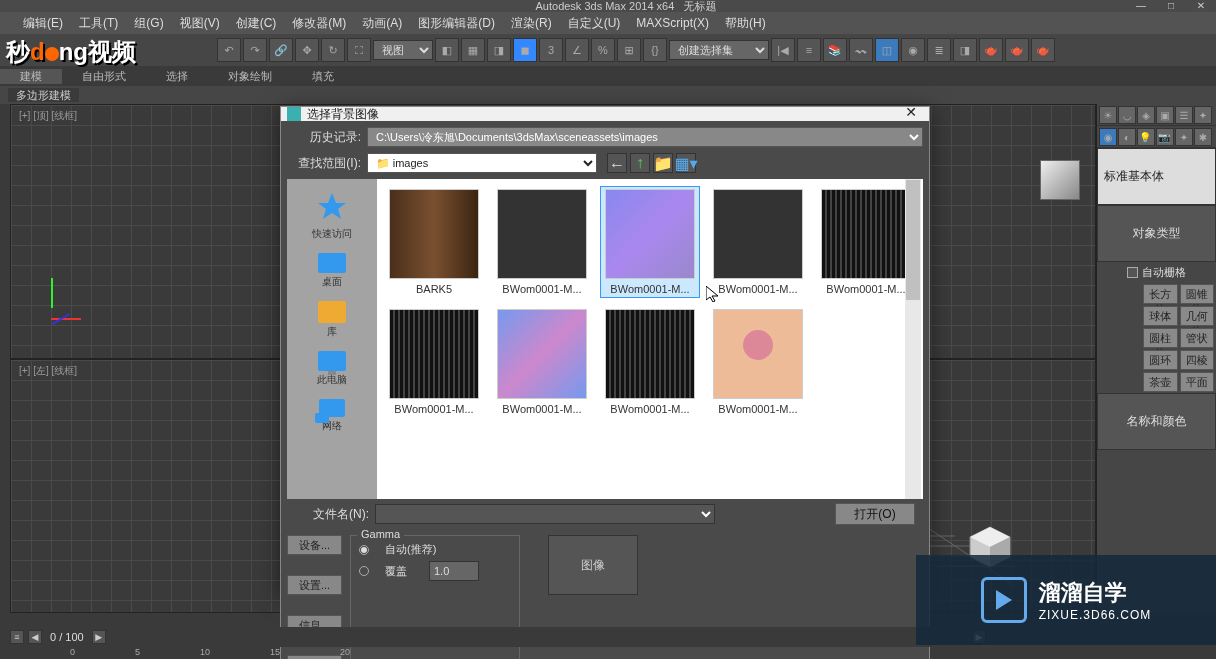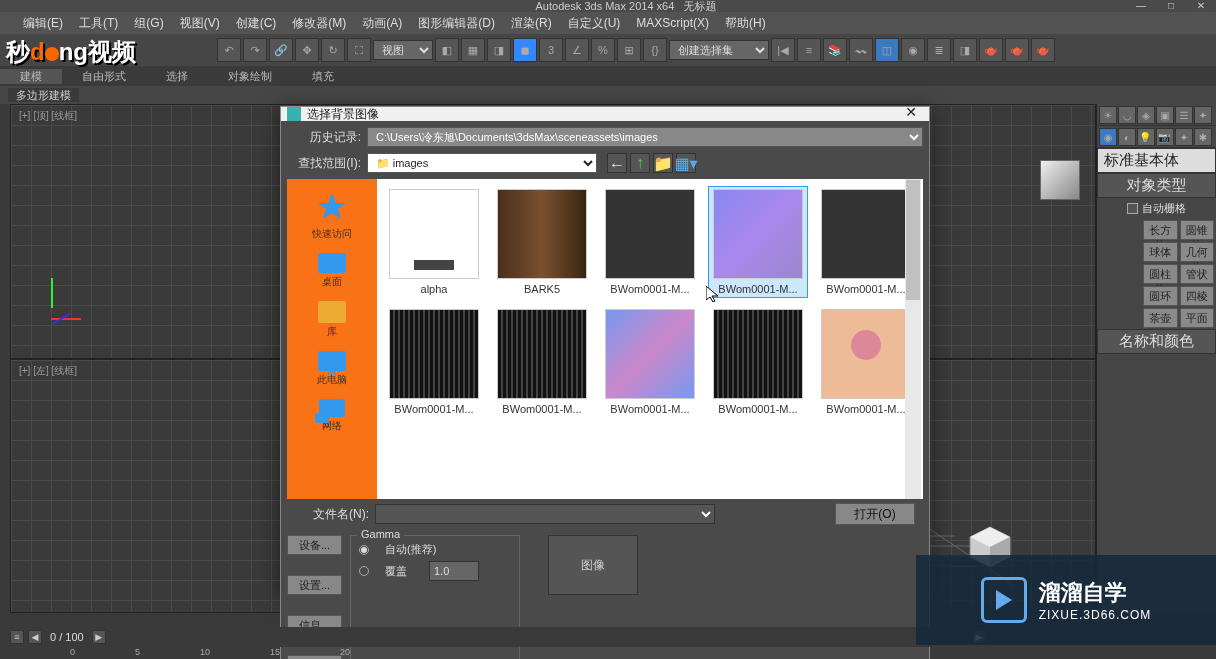--- a/index.html
+++ b/index.html
@@ -34,40 +34,40 @@
     .axis-gizmo { position: absolute; bottom: 20px; left: 20px; width: 40px; height: 40px; }
     .axis-x { position: absolute; width: 30px; height: 2px; background: #e33; top: 50%; left: 50%; }
     .axis-y { position: absolute; width: 2px; height: 30px; background: #3e3; top: 25%; left: 50%; transform: translateY(-100%); }
     .axis-z { position: absolute; width: 20px; height: 2px; background: #33e; top: 50%; left: 50%; transform: rotate(-30deg); }
     .persp-gizmo { position: absolute; top: 50%; right: 80px; }
     .teapot-gizmo { position: absolute; right: 80px; bottom: 40px; width: 50px; height: 50px; }
     
     .right-panel { width: 120px; background: #464646; border-left: 1px solid #222; }
     .right-toolbar { height: 22px; display: flex; gap: 1px; padding: 2px; border-bottom: 1px solid #333; }
     .right-toolbar .tool-btn { width: 18px; height: 18px; background: #666; font-size: 10px; }
-    .panel-section-title { background: #555; color: #ddd; font-size: 15px; padding: 2px 6px; border: 1px solid #333; }
+    .panel-section-title { background: #555; color: #ddd; font-size: 12px; padding: 19px 6px; border: 1px solid #333; }
     .panel-row { height: 22px; display: flex; padding: 1px; margin-left: 44px; }
     .panel-cell { flex: 1; background: #8a8a8a; color: #222; font-size: 11px; text-align: center; padding: 2px; border: 1px solid #555; margin: 0 1px; }
     .checkbox-row { color: #ddd; font-size: 11px; padding: 3px 8px; display: flex; align-items: center; justify-content: center; gap: 4px; }
     
     
     .dialog { position: absolute; left: 280px; top: 106px; width: 650px; background: #4a4a4a; border: 1px solid #888; box-shadow: 0 4px 20px rgba(0,0,0,0.5); }
     .dialog-titlebar { height: 14px; background: #f0f0f0; display: flex; align-items: center; padding: 0 6px; }
     .dialog-icon { width: 14px; height: 14px; margin-right: 6px; }
     .dialog-title { flex: 1; color: #222; font-size: 12px; }
     .dialog-close { width: 24px; height: 20px; text-align: center; color: #222; font-size: 14px; }
     .dialog-body { padding: 6px; }
     .dialog-row { display: flex; align-items: center; margin-bottom: 6px; }
     .dialog-label { width: 80px; text-align: right; color: #ddd; font-size: 12px; padding-right: 6px; }
     .dialog-field { flex: 1; height: 20px; background: #888; border: 1px solid #555; color: #fff; font-size: 11px; padding: 0 4px; }
     .dialog-icons-row { display: flex; gap: 3px; }
     .dialog-mini { width: 20px; height: 20px; background: #555; border: 1px solid #333; display:flex; align-items:center; justify-content:center; }
     
     .dialog-main { display: flex; height: 320px; }
-    .dialog-sidebar { width: 90px; background: #f97316; padding: 6px 0; }
+    .dialog-sidebar { width: 90px; background: #a3a3a3; padding: 6px 0; }
     .sidebar-item { text-align: center; padding: 6px 2px; font-size: 10px; color: #333; }
     .sidebar-icon { width: 32px; height: 32px; margin: 0 auto 2px; }
     
     .thumb-area { flex: 1; background: #fff; padding: 10px; position: relative; overflow: hidden; }
     .thumb-grid { display: grid; grid-template-columns: repeat(5, 1fr); gap: 14px; }
     .thumb-item { text-align: center; position: relative; }
     .thumb-item.selected { background: #cce8ff; border: 1px solid #3399ff; padding: 2px; margin: -3px; }
     .thumb-img { width: 90px; height: 90px; margin: 0 auto; border: 1px solid #ccc; }
     .thumb-label { font-size: 11px; color: #333; margin-top: 4px; white-space: nowrap; overflow: hidden; text-overflow: ellipsis; }
     .scroll-track { position: absolute; right: 2px; top: 0; bottom: 0; width: 16px; background: #e8e8e8; }
@@ -325,26 +325,20 @@
         <div class="sidebar-item">
           <div class="sidebar-icon" style="background:#3399ee;width:26px;height:18px;border-radius:2px;position:relative">
               <div style="position:absolute;bottom:-6px;left:-4px;width:14px;height:10px;background:#3399ee;border-radius:2px"></div>
             </div>
           <div>网络</div>
         </div>
       </div>
       <div class="thumb-area">
         <div class="thumb-grid" id="thumb-grid">
             <div class="thumb-item">
-              <div class="thumb-img" style="background: rgb(255, 255, 255);">
-                <div style="width:40px;height:10px;background:#444;margin:70px auto 0"></div>
-              </div>
-              <div class="thumb-label">alpha</div>
-            </div>
-            <div class="thumb-item">
               <div class="thumb-img" style="background: linear-gradient(90deg, rgb(74, 47, 26), rgb(122, 80, 48), rgb(58, 37, 16));"></div>
               <div class="thumb-label">BARK5</div>
             </div>
             <div class="thumb-item">
               <div class="thumb-img" style="background: rgb(51, 51, 51);"></div>
               <div class="thumb-label">BWom0001-M...</div>
             </div>
             <div class="thumb-item selected">
               <div class="thumb-img" style="background: linear-gradient(135deg, rgb(136, 136, 238), rgb(170, 136, 238), rgb(153, 136, 204));"></div>
               <div class="thumb-label">BWom0001-M...</div>

